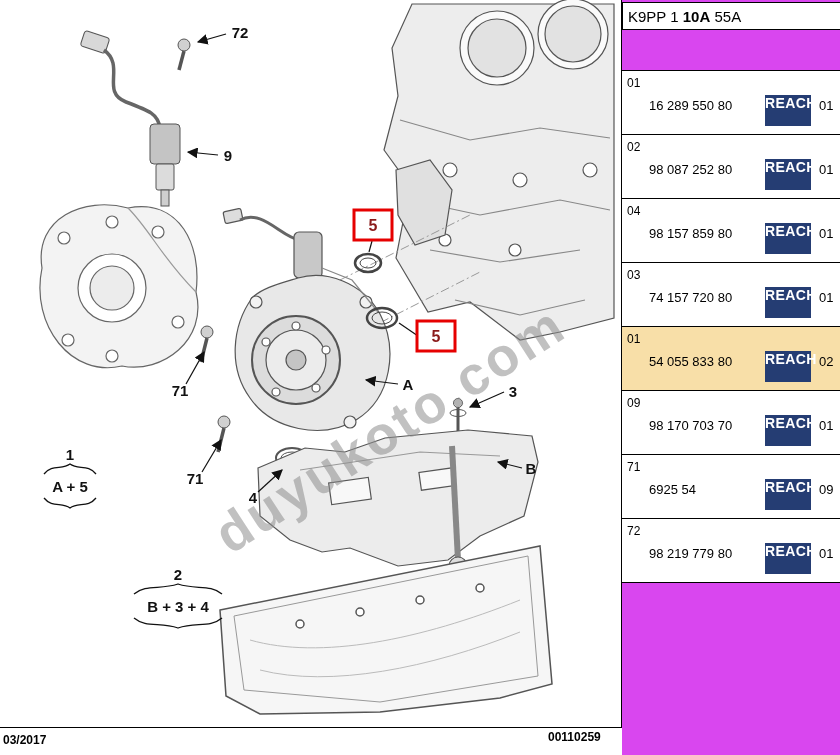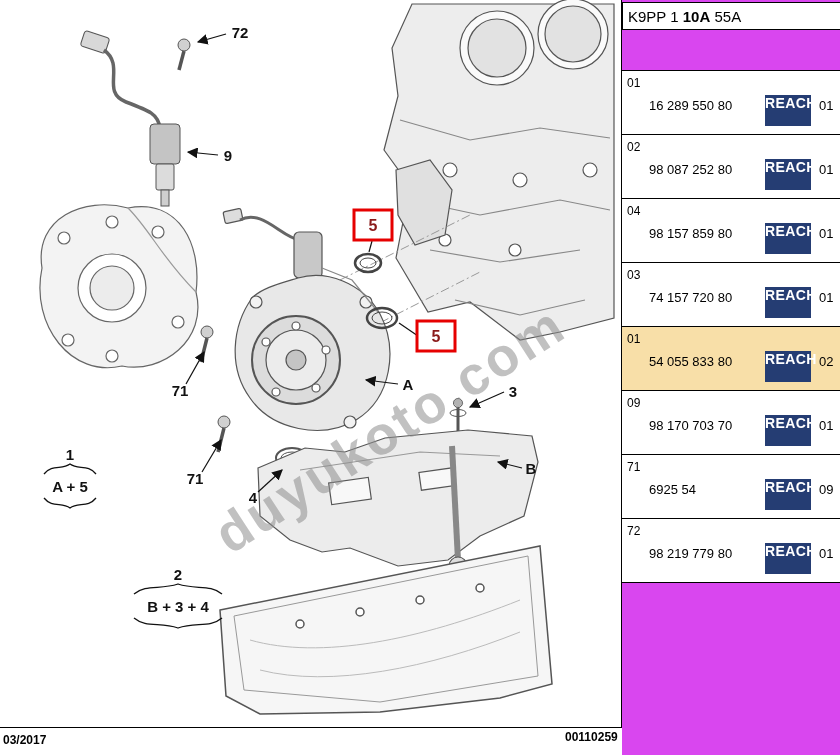--- a/index.html
+++ b/index.html
@@ -6,21 +6,21 @@
   html,body { background:#fff; }
   .page { position:relative; width:840px; height:755px; background:#fff; overflow:hidden;
           font-family:"Liberation Sans", sans-serif; color:#000; }
 
   
   .diagram-wrap { position:absolute; left:0; top:0; width:622px; height:728px;
                   border-right:1px solid #000; border-bottom:1px solid #000; background:#fff; }
   .diagram-footer { position:absolute; left:0; top:730px; width:622px; height:25px;
                     font-size:12px; font-weight:bold; }
   .footer-left  { position:absolute; left:3px;  top:3px;text-align:center; }
-  .footer-right { position:absolute; left:548px; top:0;margin-left:17px; }
+  .footer-right { position:absolute; left:548px; top:0; }
 
   
   .dlabel   { font:bold 15px "Liberation Sans", sans-serif; fill:#111; }
   .callout-box { fill:#fff; stroke:var(--callout-red,#e60000); stroke-width:3px; }
   .callout-num { font:bold 16px "Liberation Sans", sans-serif; fill:var(--callout-text,#8a1a1a); }
   .leader { stroke:#111; stroke-width:1.2px; fill:none; }
   .brace  { stroke:#111; stroke-width:1.3px; fill:none; }
   .watermark { font:bold 54px "Liberation Sans", sans-serif; fill:var(--watermark,#8f8f8f);
                opacity:0.55; letter-spacing:3px; }
 

